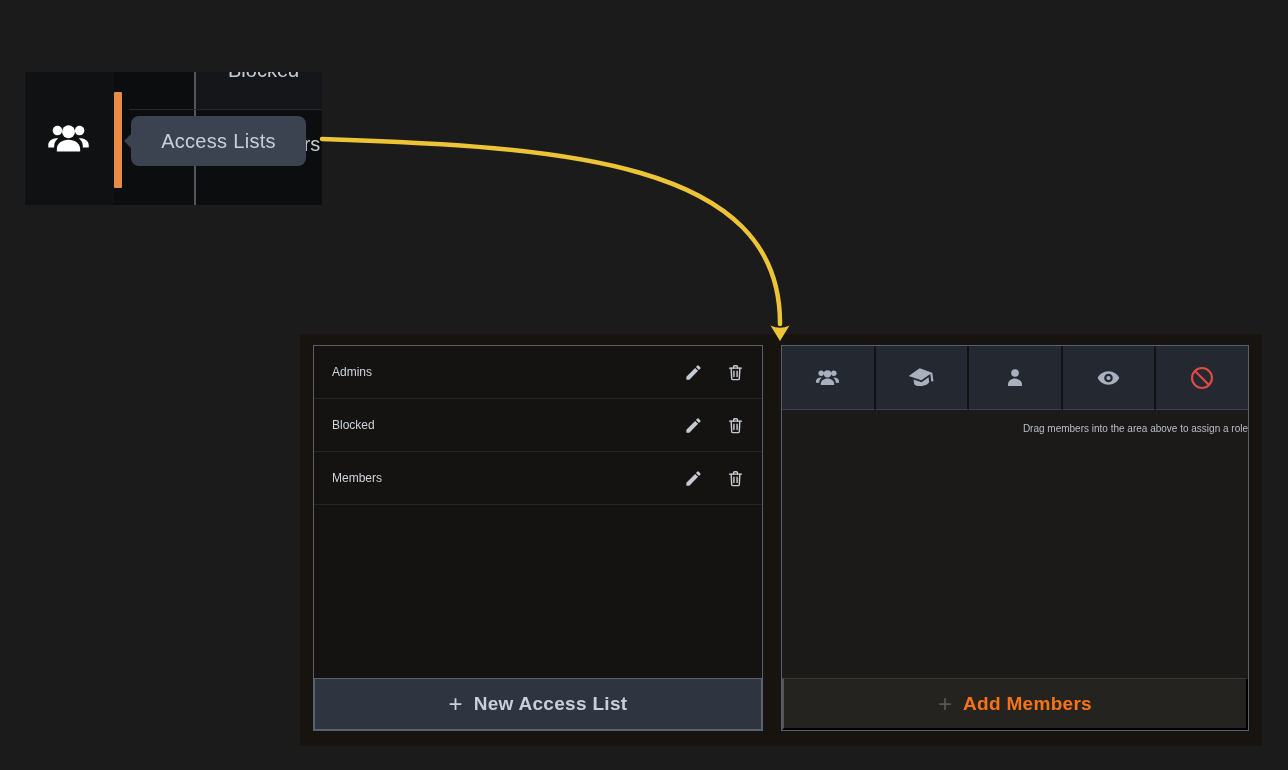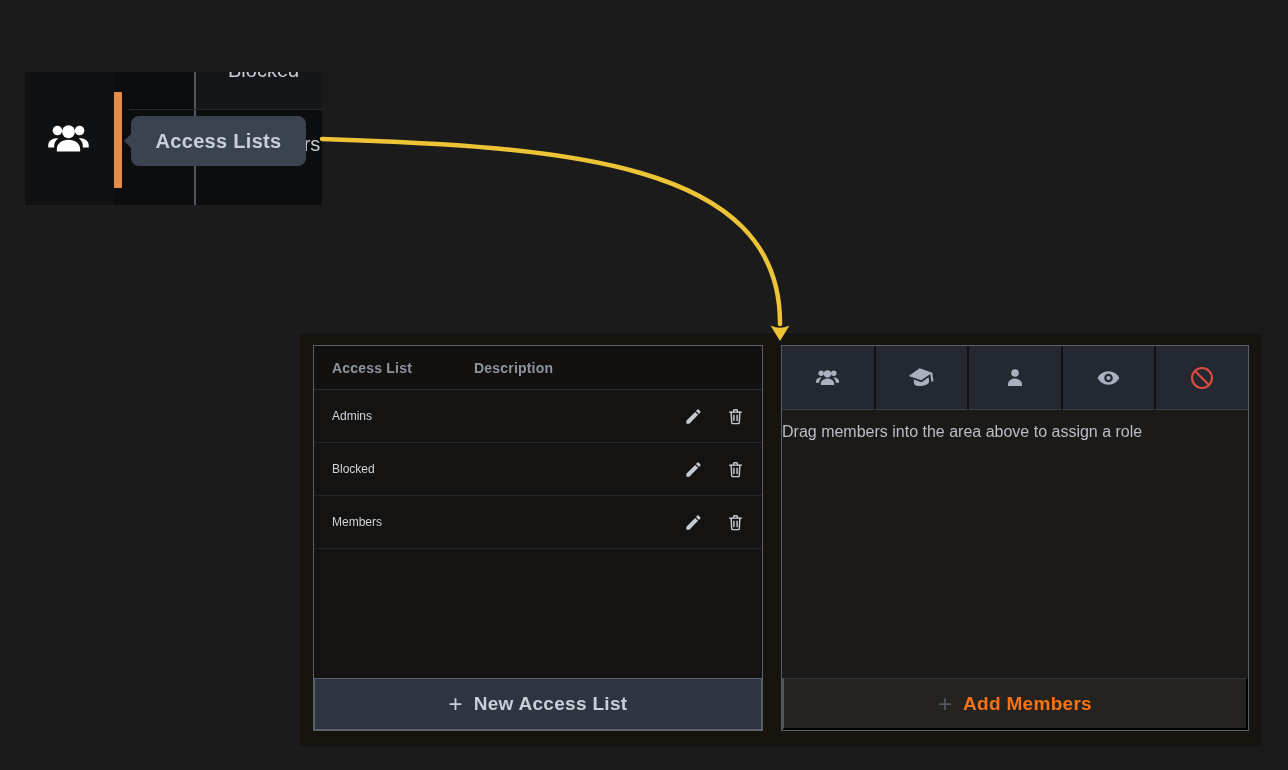--- a/index.html
+++ b/index.html
@@ -43,21 +43,21 @@
   }
   .nav-inset .clipped-text {
     position: absolute; font-size: 20px; color: #c7ccd4; white-space: nowrap;
     z-index: 1;
   }
   .nav-inset .clipped-top { left: 203px; top: -13px; }
   .nav-inset .clipped-bottom { left: 212px; top: 138px; transform: translateY(-77px); }
   .tooltip {
     position: absolute; left: 106px; top: 44px; width: 175px; height: 50px;
     background: #3b4250; border-radius: 8px; z-index: 2;
-    display: flex; align-items: center; justify-content: center; font-weight: bold;
+    display: flex; align-items: center; justify-content: center;
   }
   .tooltip .tooltip-label { font-size: 20px; color: #c9cfd9; letter-spacing: 0.3px; }
   .tooltip .notch {
     position: absolute; left: -7px; top: 50%; margin-top: -7px;
     width: 0; height: 0;
     border-top: 7px solid transparent; border-bottom: 7px solid transparent;
     border-right: 7px solid #3b4250;
   }
 
   
@@ -117,21 +117,21 @@
   }
   .role-strip { display: flex; height: 64px; }
   .role-cell {
     flex: 1; background: #232831; display: flex; align-items: center; justify-content: center;
     border-right: 2px solid #0f1114; border-bottom: 1px solid #3a414b; cursor: pointer;
   }
   .role-cell:last-child { border-right: none; }
   .role-cell .r-icon { color: #a9b1be; }
   .role-cell .r-icon.red { color: #dd4b42; }
   .drop-hint {
-    margin-top: 13px; text-align: left; font-size: 16px; color: #b9bec7;
+    margin-top: 13px; text-align: right; font-size: 10px; color: #b9bec7;
   }
   .add-members-btn {
     background: #252320; border-top: 1px solid #33373d;
   }
   .add-members-btn .plus { font-size: 24px; font-weight: 300; color: #55585e; line-height: 1; }
   .add-members-btn .btn-label { font-size: 19px; font-weight: bold; color: #f97316; letter-spacing: 0.3px; }
 
   svg { display: block; }
 </style>
 </head>
@@ -168,24 +168,20 @@
 </div>
 
 <svg class="arrow-layer" width="1288" height="770" viewBox="0 0 1288 770" aria-hidden="true">
   <path d="M 322 139 C 560 147, 781 160, 780 324" fill="none" stroke="#eec437" stroke-width="4.5" stroke-linecap="round"></path>
   <path d="M 780 341 L 770.5 325.5 Q 780 330 789.5 325.5 Z" fill="#eec437"></path>
 </svg>
 
 <div class="app-backdrop"></div>
 
 <div class="panel access-panel">
-  <div class="table-header">
-    <span class="col-h c1">Access List</span>
-    <span class="col-h c2">Description</span>
-  </div>
 
   <div class="t-row">
     <span class="row-name">Admins</span>
     <span class="row-desc"></span>
     <span class="row-actions">
       <button class="icon-btn">
         <svg width="19" height="19" viewBox="0 0 24 24" fill="currentColor">
             <path d="M3 17.25V21h3.75L17.81 9.94l-3.75-3.75L3 17.25zM20.71 7.04a1 1 0 0 0 0-1.41l-2.34-2.34a1 1 0 0 0-1.41 0l-1.83 1.83 3.75 3.75 1.83-1.83z"></path>
           </svg>
       </button>

